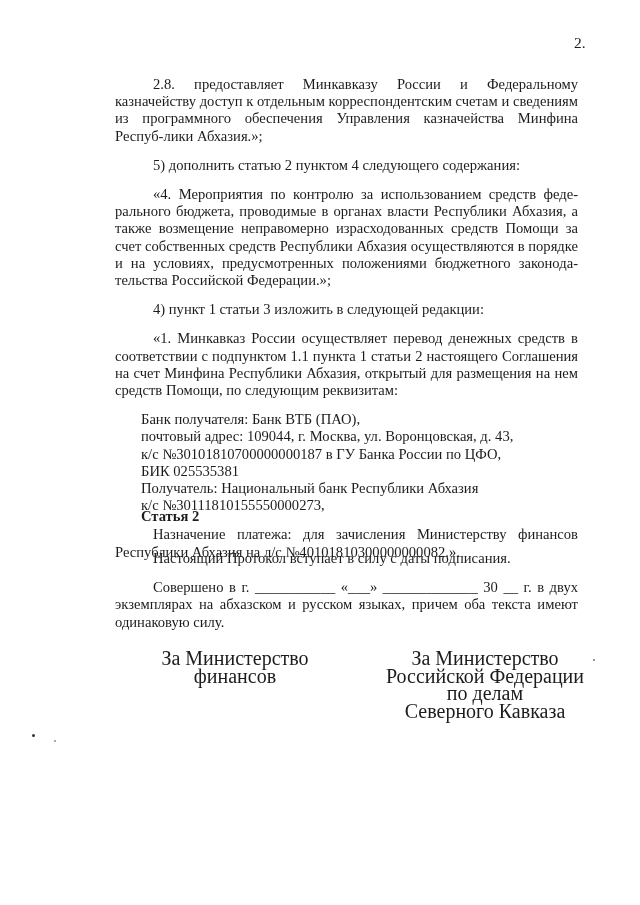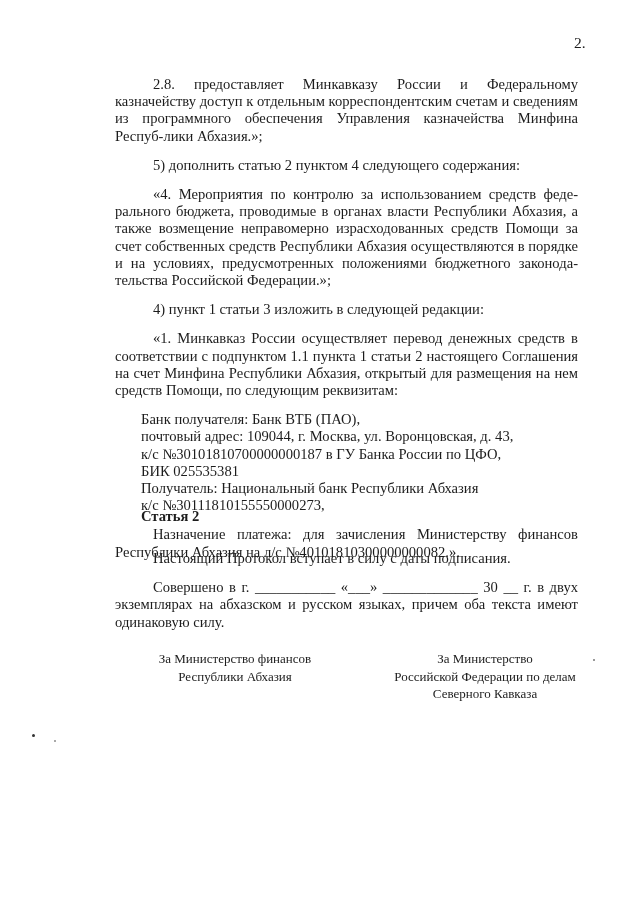--- a/index.html
+++ b/index.html
@@ -13,21 +13,21 @@
       font-size: 14.6px; line-height: 17.2px;
     }
     .p { text-align: justify; text-align-last: left; margin: 12px; }
     .p.ind { text-indent: 38px; }
     .req { margin: 0; padding-left: 38px; white-space: nowrap; }
     .heading { position: absolute; top: 508px; left: 141px; font-size: 14.6px; font-weight: bold; }
     .art2 {
       position: absolute; left: 103px; width: 487px; top: 538px;
       font-size: 14.6px; line-height: 17.2px;
     }
-    .sig { position: absolute; top: 650px; font-size: 13px; line-height: 17.5px; text-align: center; }
+    .sig { position: absolute; top: 650px; font-size: 20px; line-height: 17.5px; text-align: center; }
     .sig.left { left: 130px; width: 210px; }
     .sig.right { left: 376px; width: 218px; }
     .speck { position: absolute; background: #333; border-radius: 50%; }
   </style>
 </head>
 <body>
 
 <div class="page-num">2.</div>
 
 <div class="body-text">
@@ -49,21 +49,20 @@
 
 <div class="heading">Статья 2</div>
 
 <div class="art2">
   <p class="p ind">Настоящий Протокол вступает в силу с даты подписания.</p>
   <p class="p ind">Совершено в г. ___________ «___» _____________ 30 __ г. в двух экземплярах на абхазском и русском языках, причем оба текста имеют одинаковую силу.</p>
 </div>
 
 <div class="sig left">
   <div>За Министерство финансов</div>
-  <div>Республики Абхазия</div>
 </div>
 
 <div class="sig right">
   <div>За Министерство</div>
   <div>Российской Федерации по делам</div>
   <div>Северного Кавказа</div>
 </div>
 
 <div class="speck" style="left:32px;top:734px;width:3px;height:3px;"></div>
 <div class="speck" style="left:54px;top:740px;width:1.5px;height:1.5px;opacity:.5;"></div>

